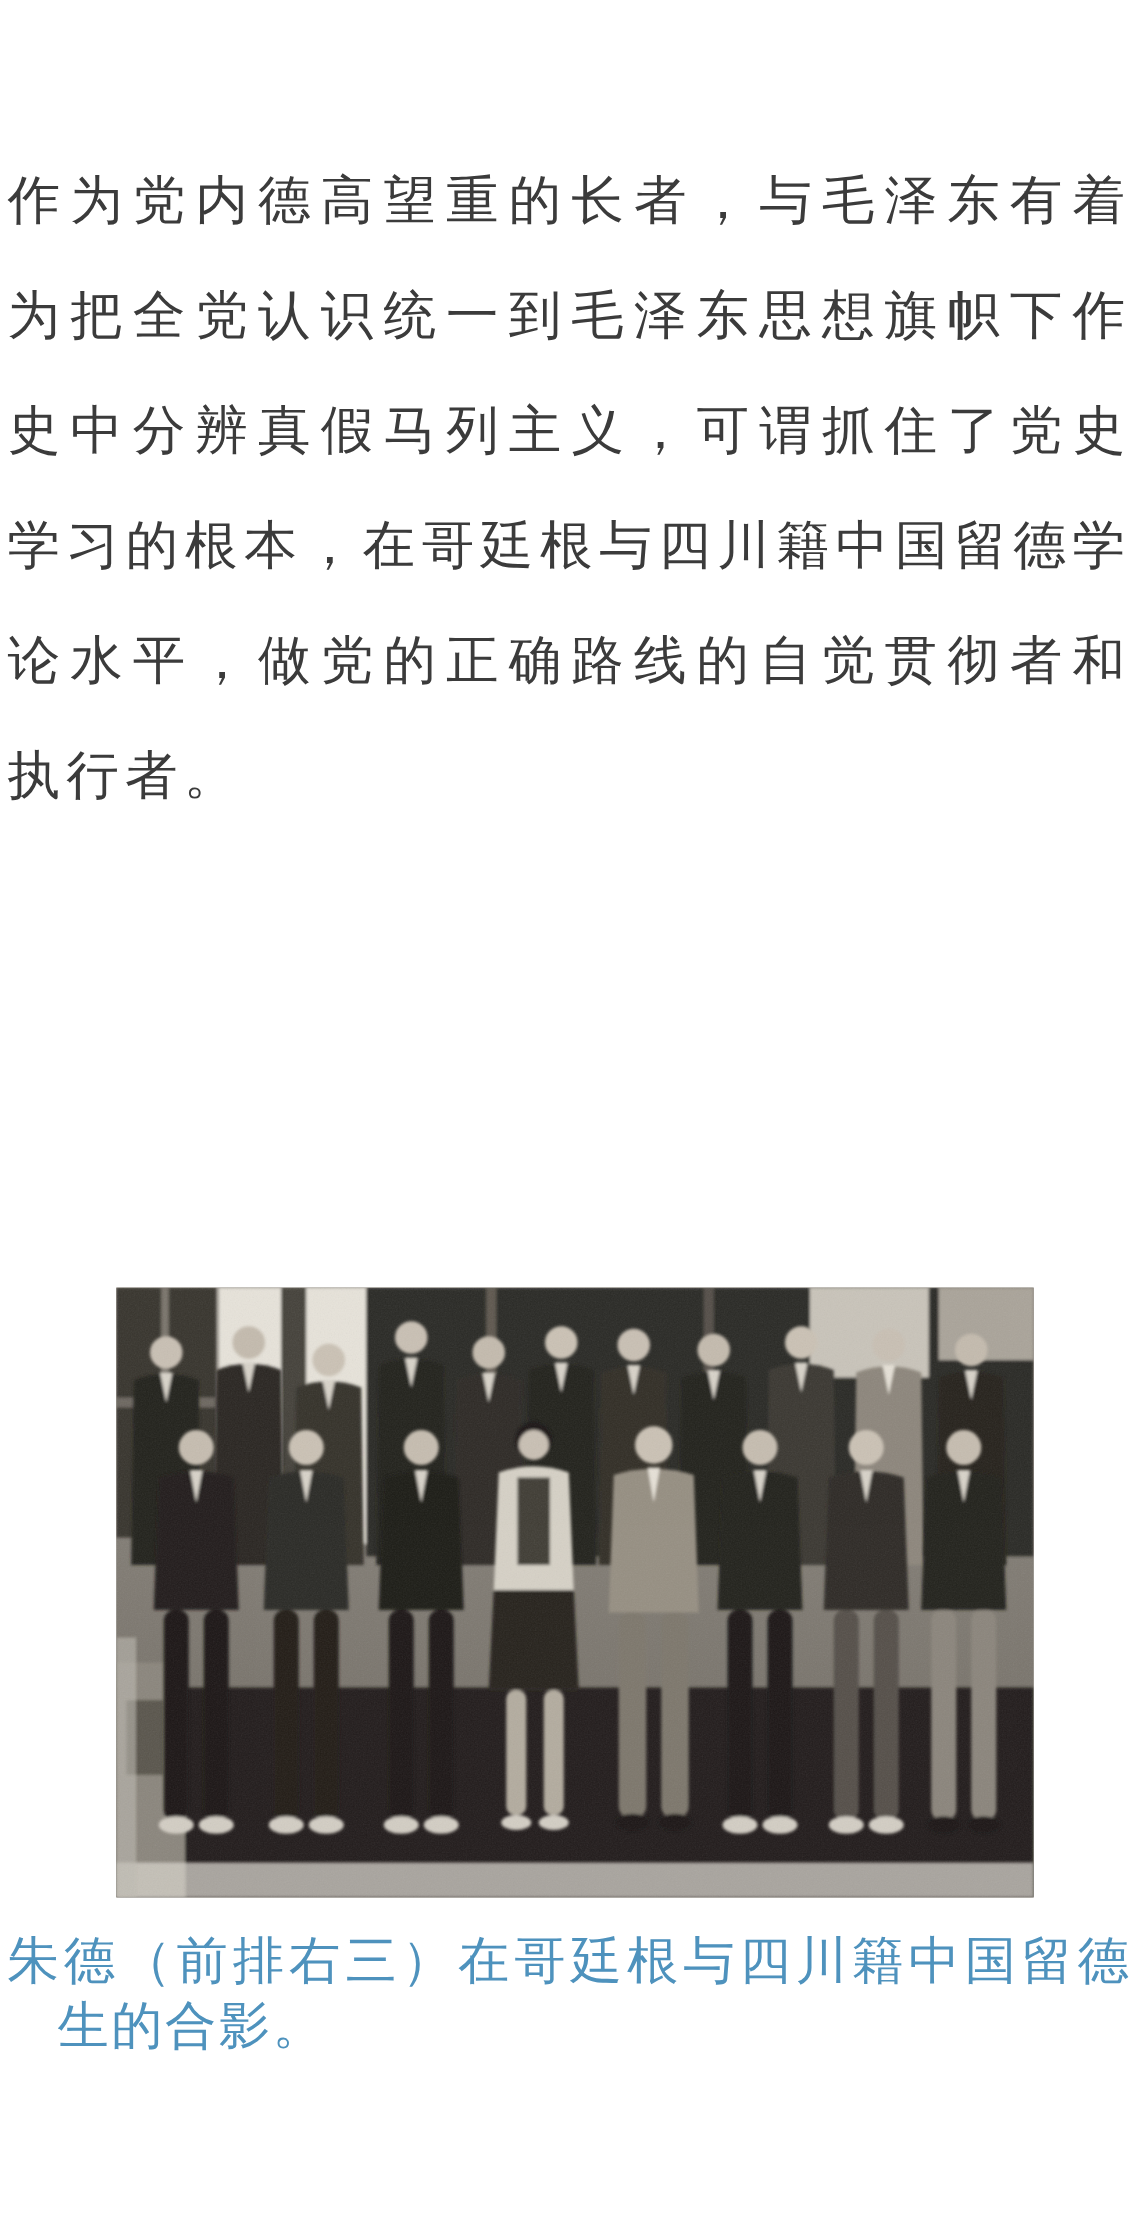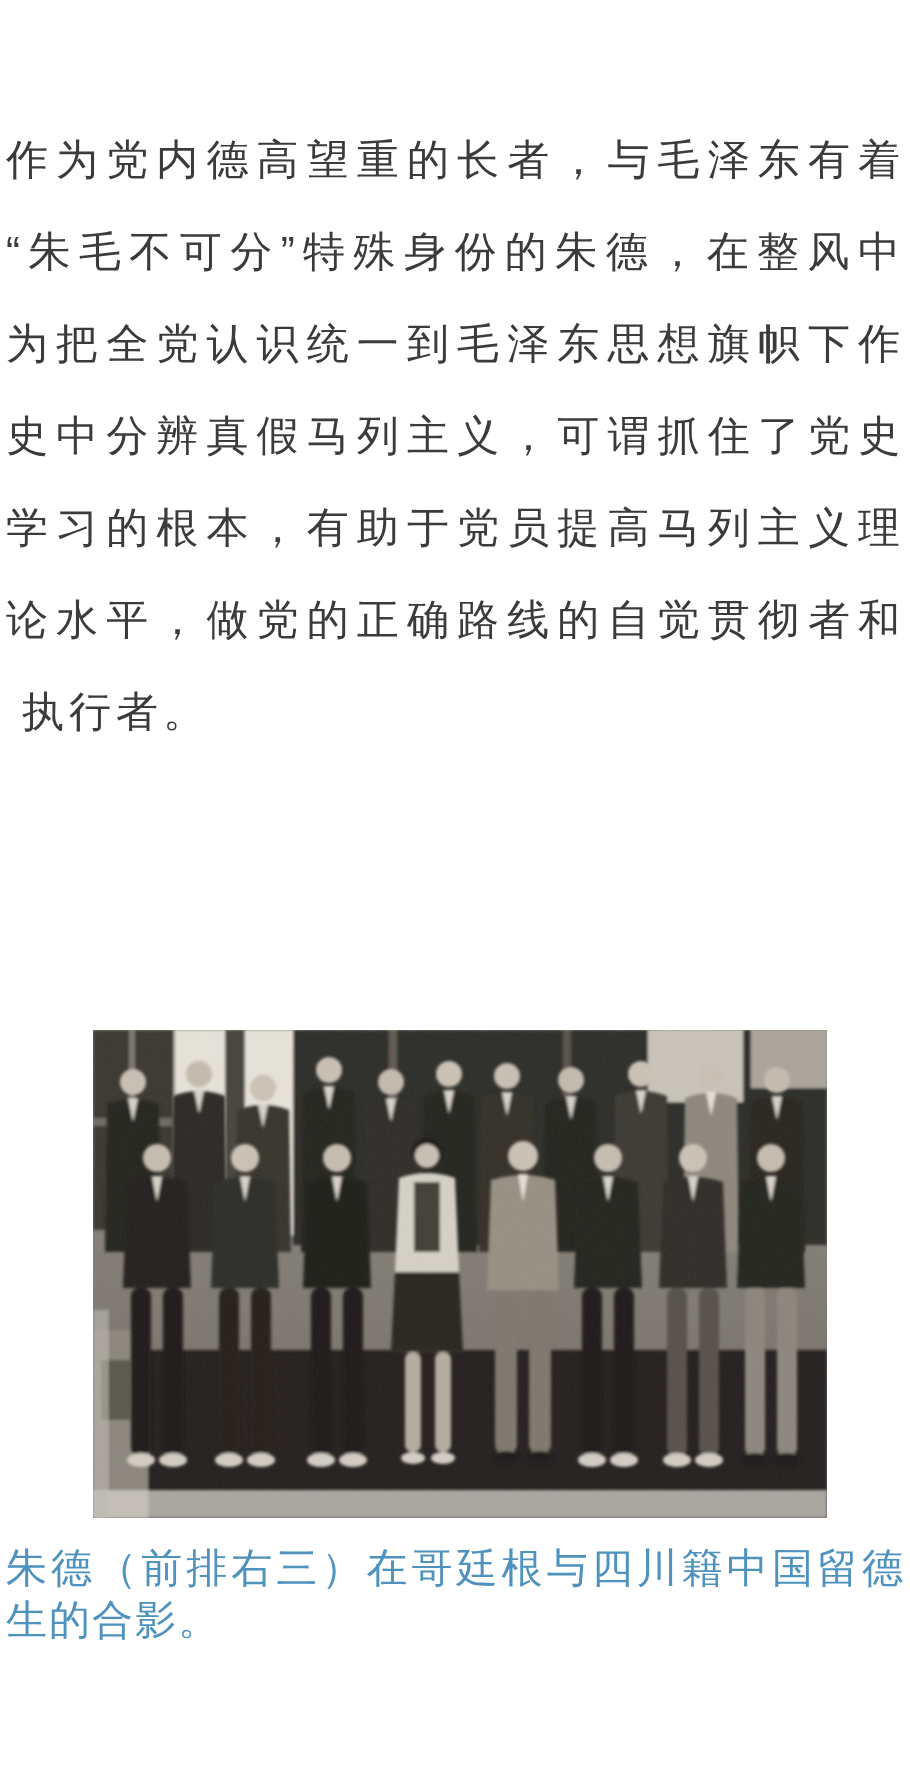--- a/index.html
+++ b/index.html
@@ -25,21 +25,21 @@
   }
   .aline {
     height: 92px;
     line-height: 92px;
     letter-spacing: 5px;
     text-align: justify;
     text-align-last: justify;
     overflow: hidden;
     white-space: normal;
   }
-  .aline.last { text-align-last: left; margin-left: 16px; }
+  .aline.last { text-align-last: left; }
   
   .photo {
     position: absolute;
     left: 93px; top: 1030px;
     width: 734px; height: 488px;
     margin: 0; padding: 0;
     overflow: hidden;
     background: #8f8a82;
   }
   .photo svg { display: block; }
@@ -53,33 +53,32 @@
     font-weight: 300;
   }
   .cline {
     height: 52px;
     line-height: 52px;
     letter-spacing: 2px;
     text-align: justify;
     text-align-last: justify;
     overflow: hidden;
   }
-  .cline.last { text-align-last: left; }
+  .cline.last { text-align-last: left; margin-left: 40px; }
 </style>
 </head>
 <body>
 
 <div class="page">
 
   <div class="article">
     <div class="aline">作为党内德高望重的长者，与毛泽东有着</div>
-    <div class="aline">“朱毛不可分”特殊身份的朱德，在整风中</div>
     <div class="aline">为把全党认识统一到毛泽东思想旗帜下作</div>
     <div class="aline">史中分辨真假马列主义，可谓抓住了党史</div>
-    <div class="aline">学习的根本，有助于党员提高马列主义理</div>
+    <div class="aline">学习的根本，在哥廷根与四川籍中国留德学</div>
     <div class="aline">论水平，做党的正确路线的自觉贯彻者和</div>
     <div class="aline last">执行者。</div>
   </div>
 
   <figure class="photo">
     <svg width="734" height="488" viewBox="0 0 734 488" preserveAspectRatio="none" xmlns="http://www.w3.org/2000/svg" role="img" aria-label="historic group photograph">
       <defs>
         <filter id="soft" x="-5%" y="-5%" width="110%" height="110%">
           <feGaussianBlur stdDeviation="1.4"></feGaussianBlur>
         </filter>

